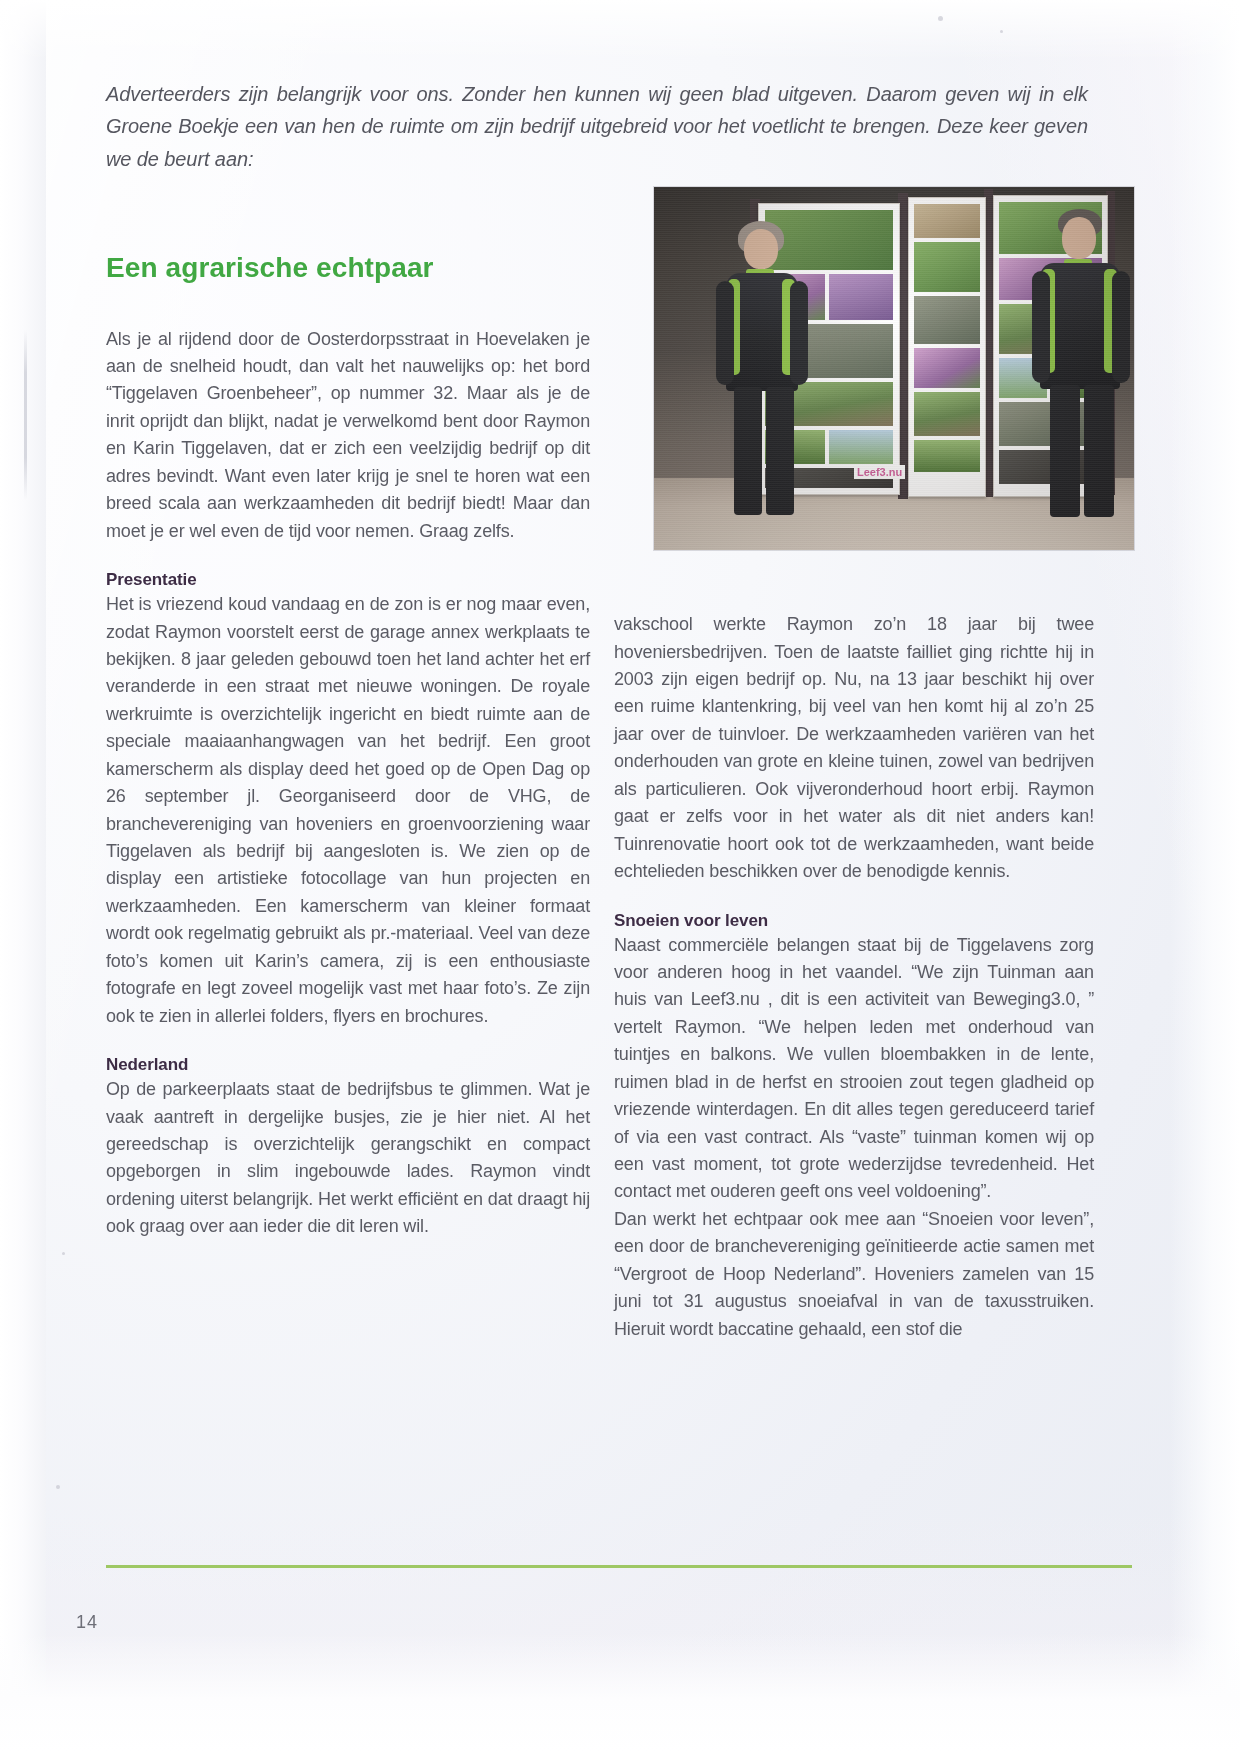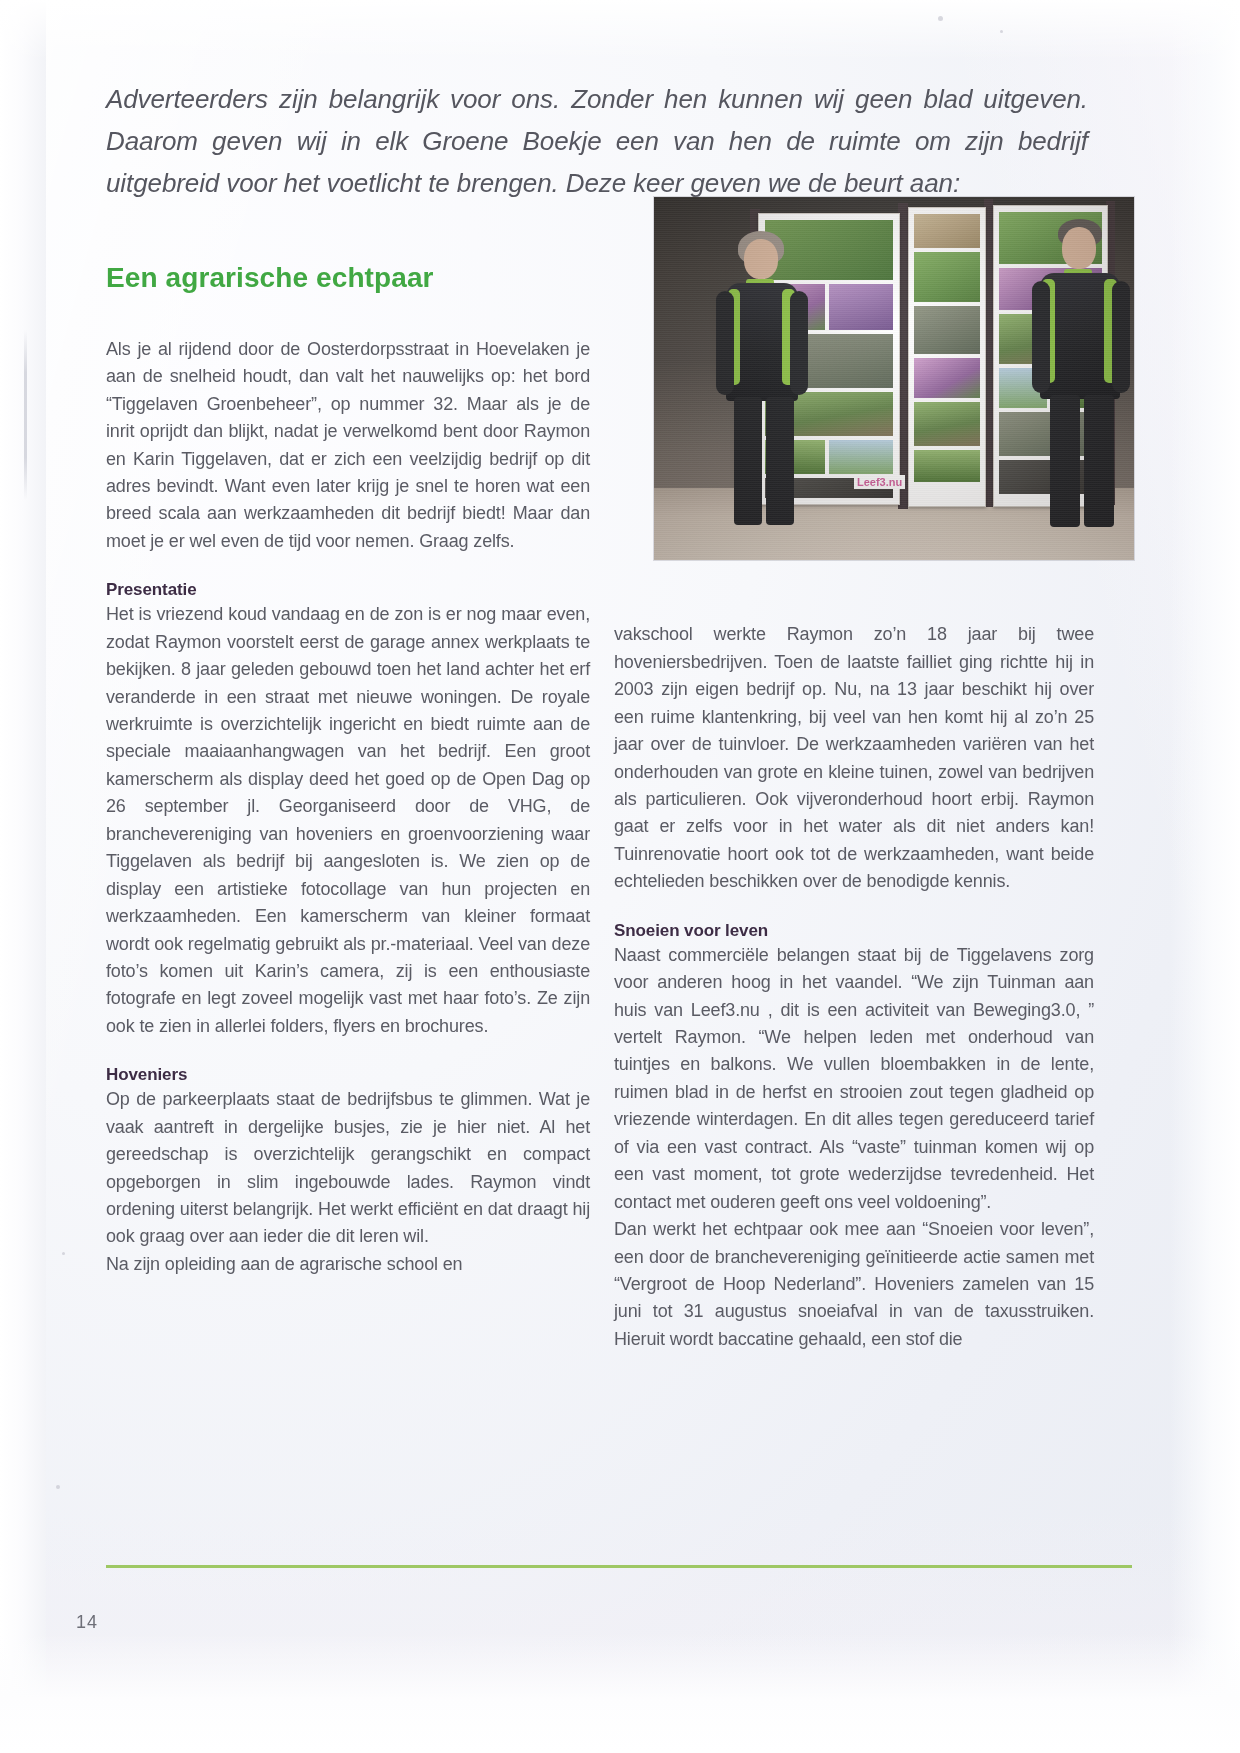--- a/index.html
+++ b/index.html
@@ -67,25 +67,25 @@
     font-weight:bold;
     letter-spacing:0.2px;
     margin:0 0 44px 0;
     line-height:1.12;
     text-shadow:0 0 1px rgba(58,160,60,.35);
   }
 
   
   .intro{
     font-style:italic;
-    font-size:26px;
+    font-size:20px;
     line-height:1.62;
     color:#55565f;
     text-align:justify;
-    margin:0 0 57px 0;
+    margin:0 0 76px 0;
     letter-spacing:-0.1px;
   }
 
   
   .cols{position:relative;}
   .col-left{
     position:absolute;left:0;top:0;width:484px;
   }
   .col-right{
     position:absolute;left:508px;top:0;width:480px;
@@ -296,23 +296,22 @@
 
         <p class="body">Als je al rijdend door de Oosterdorpsstraat in Hoevelaken je aan de snelheid houdt, dan valt het nauwelijks op: het bord “Tiggelaven Groenbeheer”, op nummer 32. Maar als je de inrit oprijdt dan blijkt, nadat je verwelkomd bent door Raymon en Karin Tiggelaven, dat er zich een veelzijdig bedrijf op dit adres bevindt. Want even later krijg je snel te horen wat een breed scala aan werkzaamheden dit bedrijf biedt! Maar dan moet je er wel even de tijd voor nemen. Graag zelfs.</p>
 
         <div class="gap"></div>
 
         <h3 class="sect">Presentatie</h3>
         <p class="body">Het is vriezend koud vandaag en de zon is er nog maar even, zodat Raymon voorstelt eerst de garage annex werkplaats te bekijken. 8 jaar geleden gebouwd toen het land achter het erf veranderde in een straat met nieuwe woningen. De royale werkruimte is overzichtelijk ingericht en biedt ruimte aan de speciale maaiaanhangwagen van het bedrijf. Een groot kamerscherm als display deed het goed op de Open Dag op 26 september jl. Georganiseerd door de VHG, de branchevereniging van hoveniers en groenvoorziening waar Tiggelaven als bedrijf bij aangesloten is. We zien op de display een artistieke fotocollage van hun projecten en werkzaamheden. Een kamerscherm van kleiner formaat wordt ook regelmatig gebruikt als pr.-materiaal. Veel van deze foto’s komen uit Karin’s camera, zij is een enthousiaste fotografe en legt zoveel mogelijk vast met haar foto’s. Ze zijn ook te zien in allerlei folders, flyers en brochures.</p>
 
         <div class="gap"></div>
 
-        <h3 class="sect">Hoveniers</h3>
+        <h3 class="sect">Nederland</h3>
         <p class="body">Op de parkeerplaats staat de bedrijfsbus te glimmen. Wat je vaak aantreft in dergelijke busjes, zie je hier niet. Al het gereedschap is overzichtelijk gerangschikt en compact opgeborgen in slim ingebouwde lades. Raymon vindt ordening uiterst belangrijk. Het werkt efficiënt en dat draagt hij ook graag over aan ieder die dit leren wil.</p>
-        <p class="body">Na zijn opleiding aan de agrarische school en</p>
       </div>
 
       <div class="col-right" style="padding-top:360px;">
         <p class="body">vakschool werkte Raymon zo’n 18 jaar bij twee hoveniersbedrijven. Toen de laatste failliet ging richtte hij in 2003 zijn eigen bedrijf op. Nu, na 13 jaar beschikt hij over een ruime klantenkring, bij veel van hen komt hij al zo’n 25 jaar over de tuinvloer. De werkzaamheden variëren van het onderhouden van grote en kleine tuinen, zowel van bedrijven als particulieren. Ook vijveronderhoud hoort erbij. Raymon gaat er zelfs voor in het water als dit niet anders kan! Tuinrenovatie hoort ook tot de werkzaamheden, want beide echtelieden beschikken over de benodigde kennis.</p>
 
         <div class="gap"></div>
 
         <h3 class="sect">Snoeien voor leven</h3>
         <p class="body">Naast commerciële belangen staat bij de Tiggelavens zorg voor anderen hoog in het vaandel. “We zijn Tuinman aan huis van Leef3.nu , dit is een activiteit van Beweging3.0, ” vertelt Raymon. “We helpen leden met onderhoud van tuintjes en balkons. We vullen bloembakken in de lente, ruimen blad in de herfst en strooien zout tegen gladheid op vriezende winterdagen. En dit alles tegen gereduceerd tarief of via een vast contract. Als “vaste” tuinman komen wij op een vast moment, tot grote wederzijdse tevredenheid. Het contact met ouderen geeft ons veel voldoening”.</p>
         <p class="body">Dan werkt het echtpaar ook mee aan “Snoeien voor leven”, een door de branchevereniging geïnitieerde actie samen met “Vergroot de Hoop Nederland”. Hoveniers zamelen van 15 juni tot 31 augustus snoeiafval in van de taxusstruiken. Hieruit wordt baccatine gehaald, een stof die</p>

